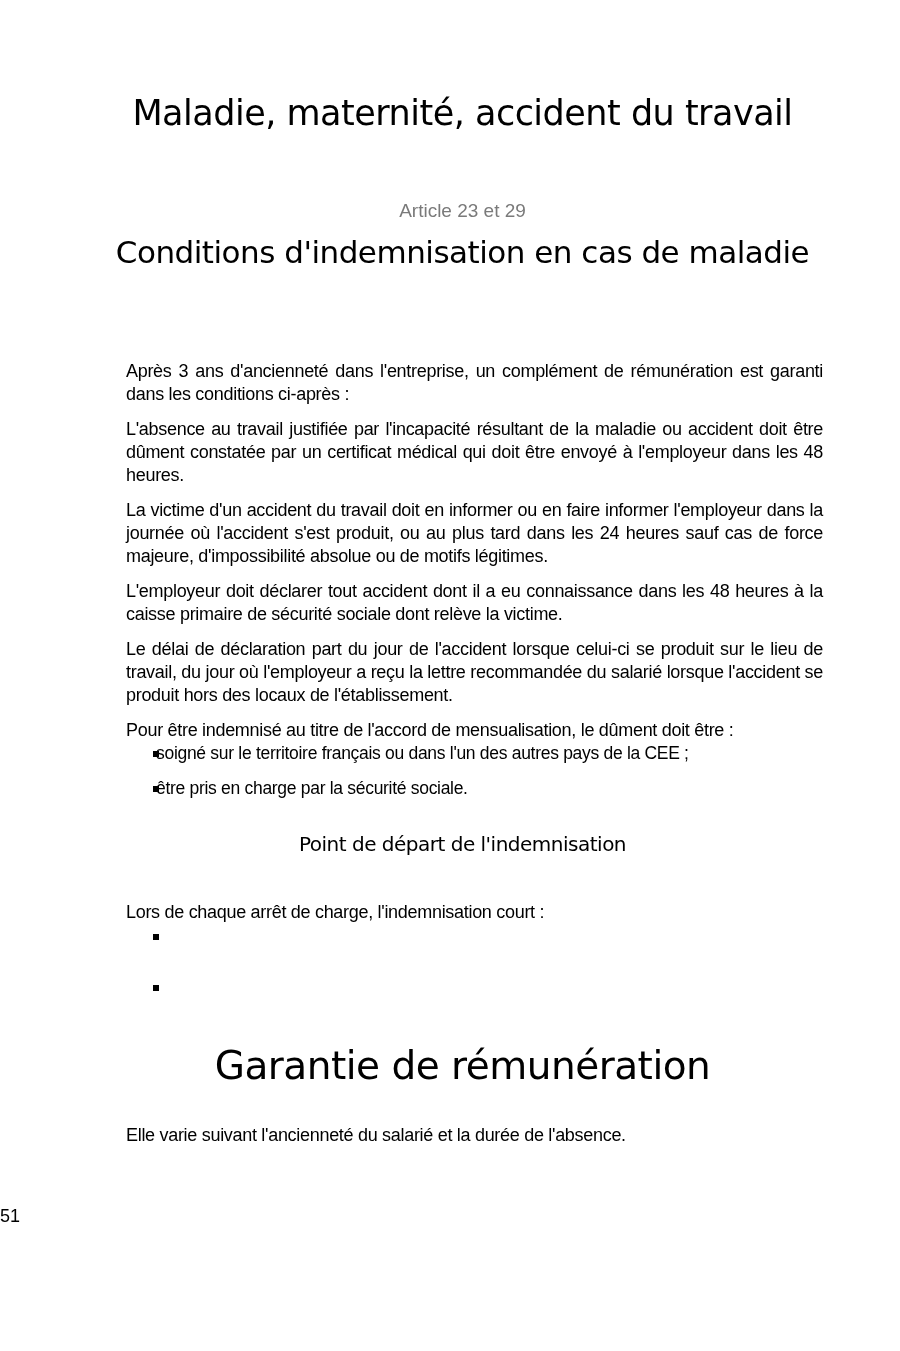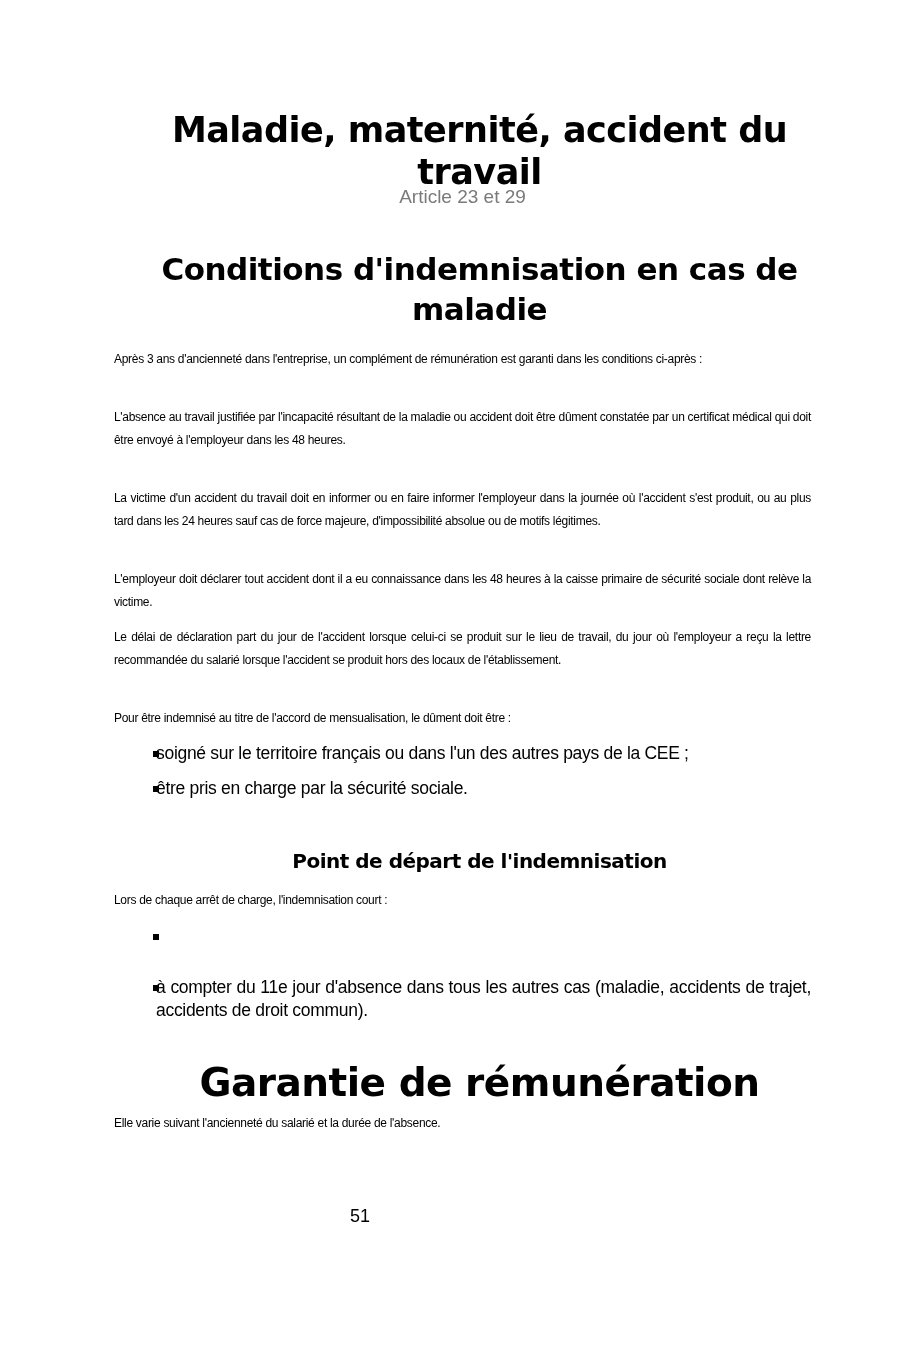--- a/index.html
+++ b/index.html
@@ -2,41 +2,41 @@
 <html><head>
 <meta charset="utf-8">
 <style>
   html, body { margin: 0; padding: 0; background: #ffffff; }
   body {
     width: 900px; height: 1351px; position: relative; overflow: hidden;
     font-family: "DejaVu Sans", sans-serif; color: #000;
   }
   .page { position: absolute; left: 114px; width: 697px; top: 0; }
   h1, h2 {
-    font-family: "DejaVu Sans", sans-serif; font-weight: bold;
-    text-align: center; margin: 17px; color: #000;
+    font-family: "DejaVu Sans", sans-serif; font-weight: normal;
+    text-align: center; margin: 0; color: #000;
   }
   h1 { position: absolute; top: 92px; left: 0; width: 697px; font-size: 35px; line-height: 42px; letter-spacing: -0.5px; }
-  .subtitle { position: absolute; top: 186px; left: 0; width: 697px; text-align: center; font-size: 19px; color: #7a7a7a; font-family: "Liberation Sans", sans-serif; }
+  .subtitle { position: absolute; top: 200px; left: 0; width: 697px; text-align: center; font-size: 19px; color: #7a7a7a; font-family: "Liberation Sans", sans-serif; }
   .h2a { position: absolute; top: 232px; left: 0; width: 697px; font-size: 31px; line-height: 40px; letter-spacing: -0.5px; }
   .h2b { position: absolute; top: 824px; left: 0; width: 697px; font-size: 20px; line-height: 40px; letter-spacing: -0.5px; }
   .h2c { position: absolute; top: 1046px; left: 0; width: 697px; font-size: 39px; line-height: 40px; letter-spacing: -0.5px; }
   .p {
-    position: absolute; left: 0; width: 697px; margin: 0;
-    font-family: "Liberation Sans", sans-serif; font-size: 12px; line-height: 23px;
+    position: absolute; left: 0; width: 697px; margin: 12px;
+    font-family: "Liberation Sans", sans-serif; font-size: 18px; line-height: 23px;
     text-align: justify; letter-spacing: -0.3px;
   }
   .bullet {
     position: absolute; left: 0; width: 697px;
     font-family: "Liberation Sans", sans-serif; font-size: 17.5px; line-height: 23px;
     letter-spacing: -0.3px;
   }
   .bullet .mark { position: absolute; left: 39px; top: 9px; width: 6px; height: 6px; background: #000; }
   .bullet .txt { display: block; margin-left: 42px; text-align: justify; }
-  .pagenum { position: absolute; top: 1206px; left: 0; width: 720px; text-align: center; font-family: "Liberation Sans", sans-serif; font-size: 18px; }
+  .pagenum { position: absolute; top: 1206px; left: 0; width: 720px; font-family: "Liberation Sans", sans-serif; font-size: 18px; }
 </style>
 </head>
 <body>
 
 <div class="page">
   <h1>Maladie, maternité, accident du travail</h1>
   <div class="subtitle">Article 23 et 29</div>
 
   <h2 class="h2a">Conditions d'indemnisation en cas de maladie</h2>
   <p class="p" style="top:348px">Après 3 ans d'ancienneté dans l'entreprise, un complément de rémunération est garanti dans les conditions ci-après :</p>
@@ -54,20 +54,19 @@
     <span class="txt">être pris en charge par la sécurité sociale.</span>
   </div>
 
   <h2 class="h2b">Point de départ de l'indemnisation</h2>
   <p class="p" style="top:889px">Lors de chaque arrêt de charge, l'indemnisation court :</p>
   <div class="bullet" style="top:925px">
     <span class="mark"></span>
   </div>
   <div class="bullet" style="top:976px">
     <span class="mark"></span>
-    <span class="txt">à compter du 11e jour d'absence dans tous les autres cas (maladie, accidents de trajet, accidents de droit commun).</span>
   </div>
 
   <h2 class="h2c">Garantie de rémunération</h2>
   <p class="p" style="top:1112px">Elle varie suivant l'ancienneté du salarié et la durée de l'absence.</p>
 </div>
 
 <div class="pagenum">51</div>
 
 </body></html>

